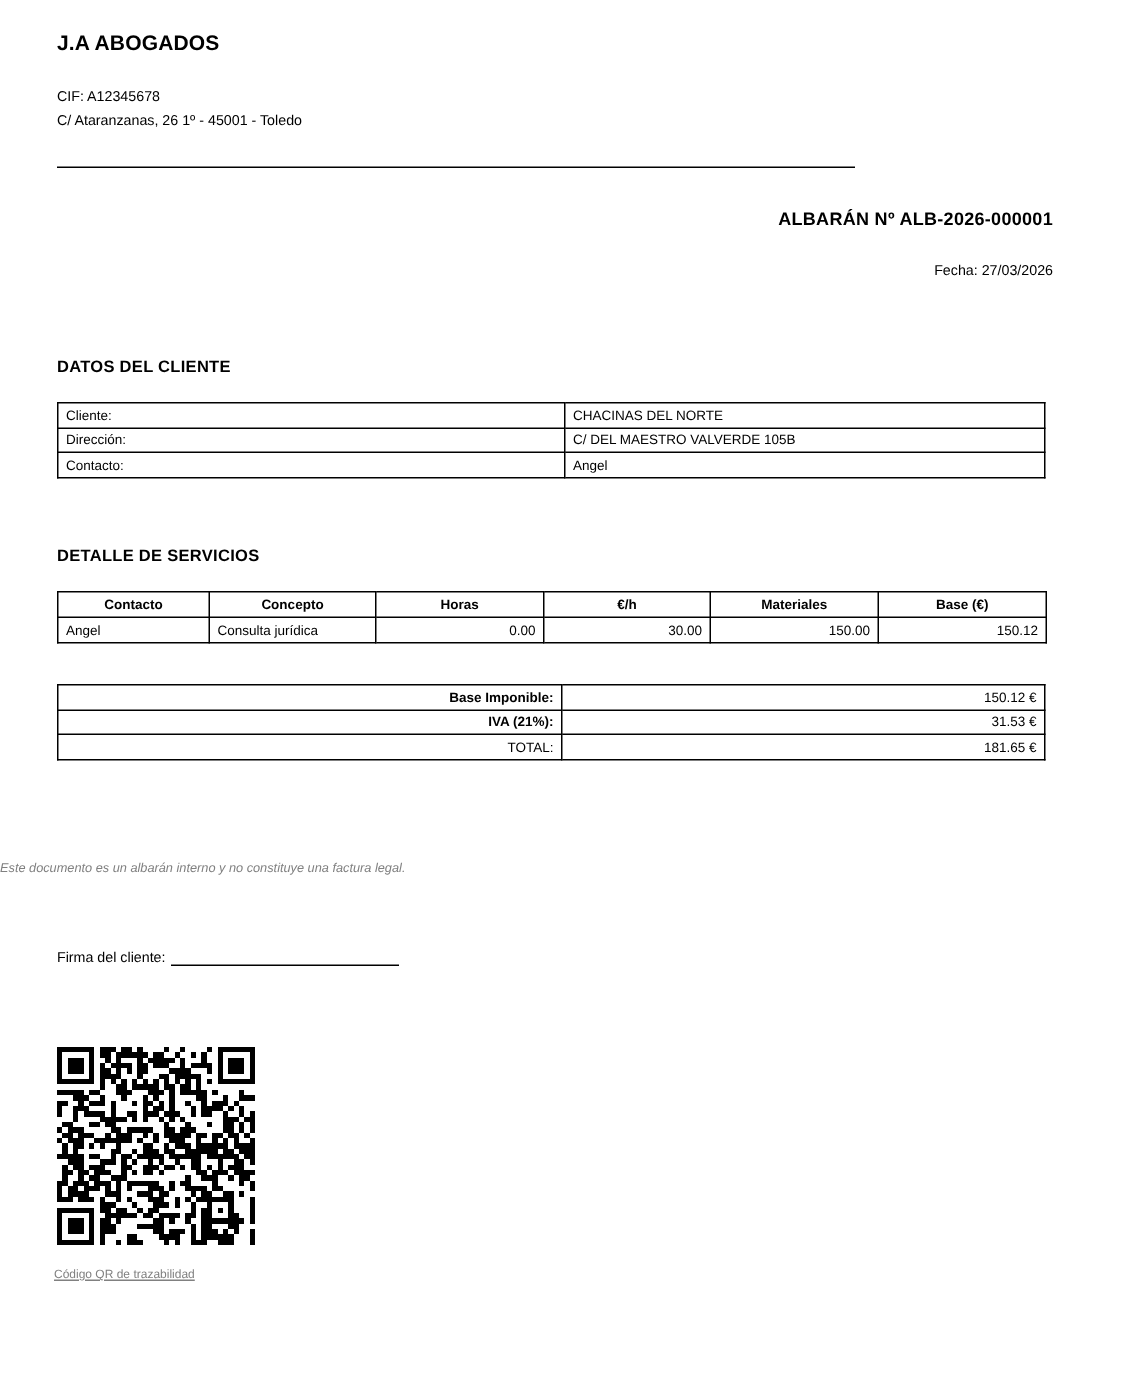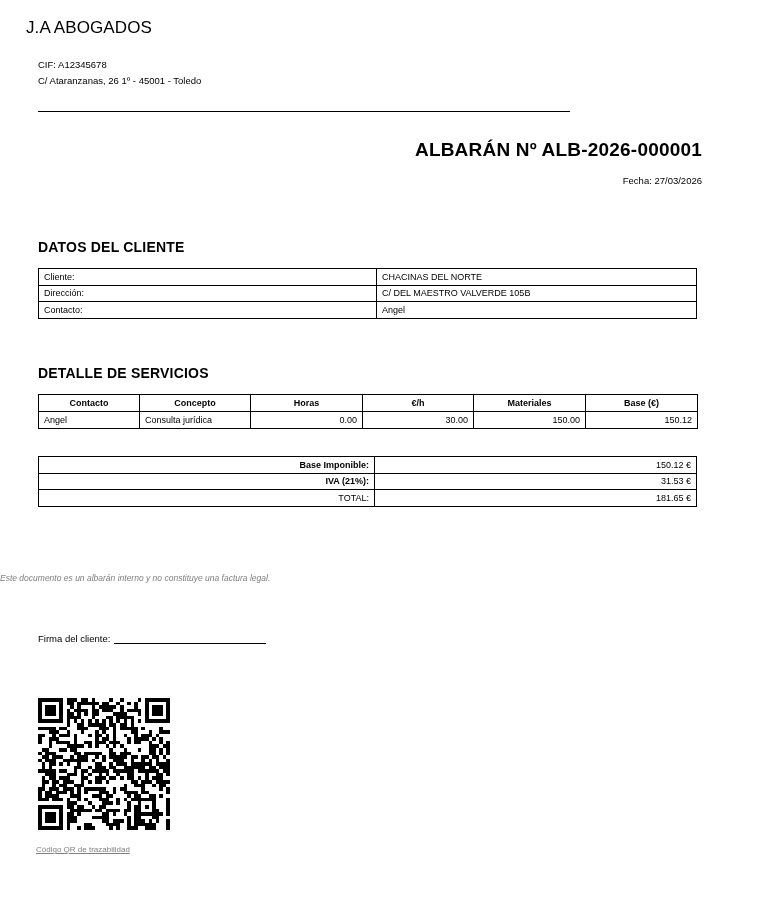--- a/index.html
+++ b/index.html
@@ -18,24 +18,24 @@
   .page {
     position: relative;
     width: 757px;
     height: 916px;
     box-sizing: border-box;
   }
 
   
   .company-title {
     position: absolute;
-    left: 26px;
+    left: 38px;
     top: 17px;
-    font-size: 17px;
-    font-weight: normal;
+    font-size: 14px;
+    font-weight: bold;
     letter-spacing: 0.1px;
     line-height: 22px;
   }
   .company-cif {
     position: absolute;
     left: 38px;
     top: 58px;
     font-size: 9.5px;
     line-height: 14px;
   }
@@ -53,38 +53,38 @@
     width: 532px;
     height: 0;
     border-top: 1.4px solid #000000;
   }
 
   
   .doc-title {
     position: absolute;
     right: 55px;
     top: 139px;
-    font-size: 19px;
+    font-size: 12px;
     font-weight: bold;
     letter-spacing: 0.2px;
     text-align: left;
   }
   .doc-date {
     position: absolute;
     right: 55px;
     top: 175px;
     font-size: 9.5px;
     text-align: right;
   }
 
   
   .section-heading {
     position: absolute;
     left: 38px;
-    font-size: 14px;
+    font-size: 11px;
     font-weight: bold;
     letter-spacing: 0.2px;
   }
   #heading-cliente { top: 239px; }
   #heading-servicios { top: 365px; }
 
   
   table {
     border-collapse: collapse;
     table-layout: fixed;

